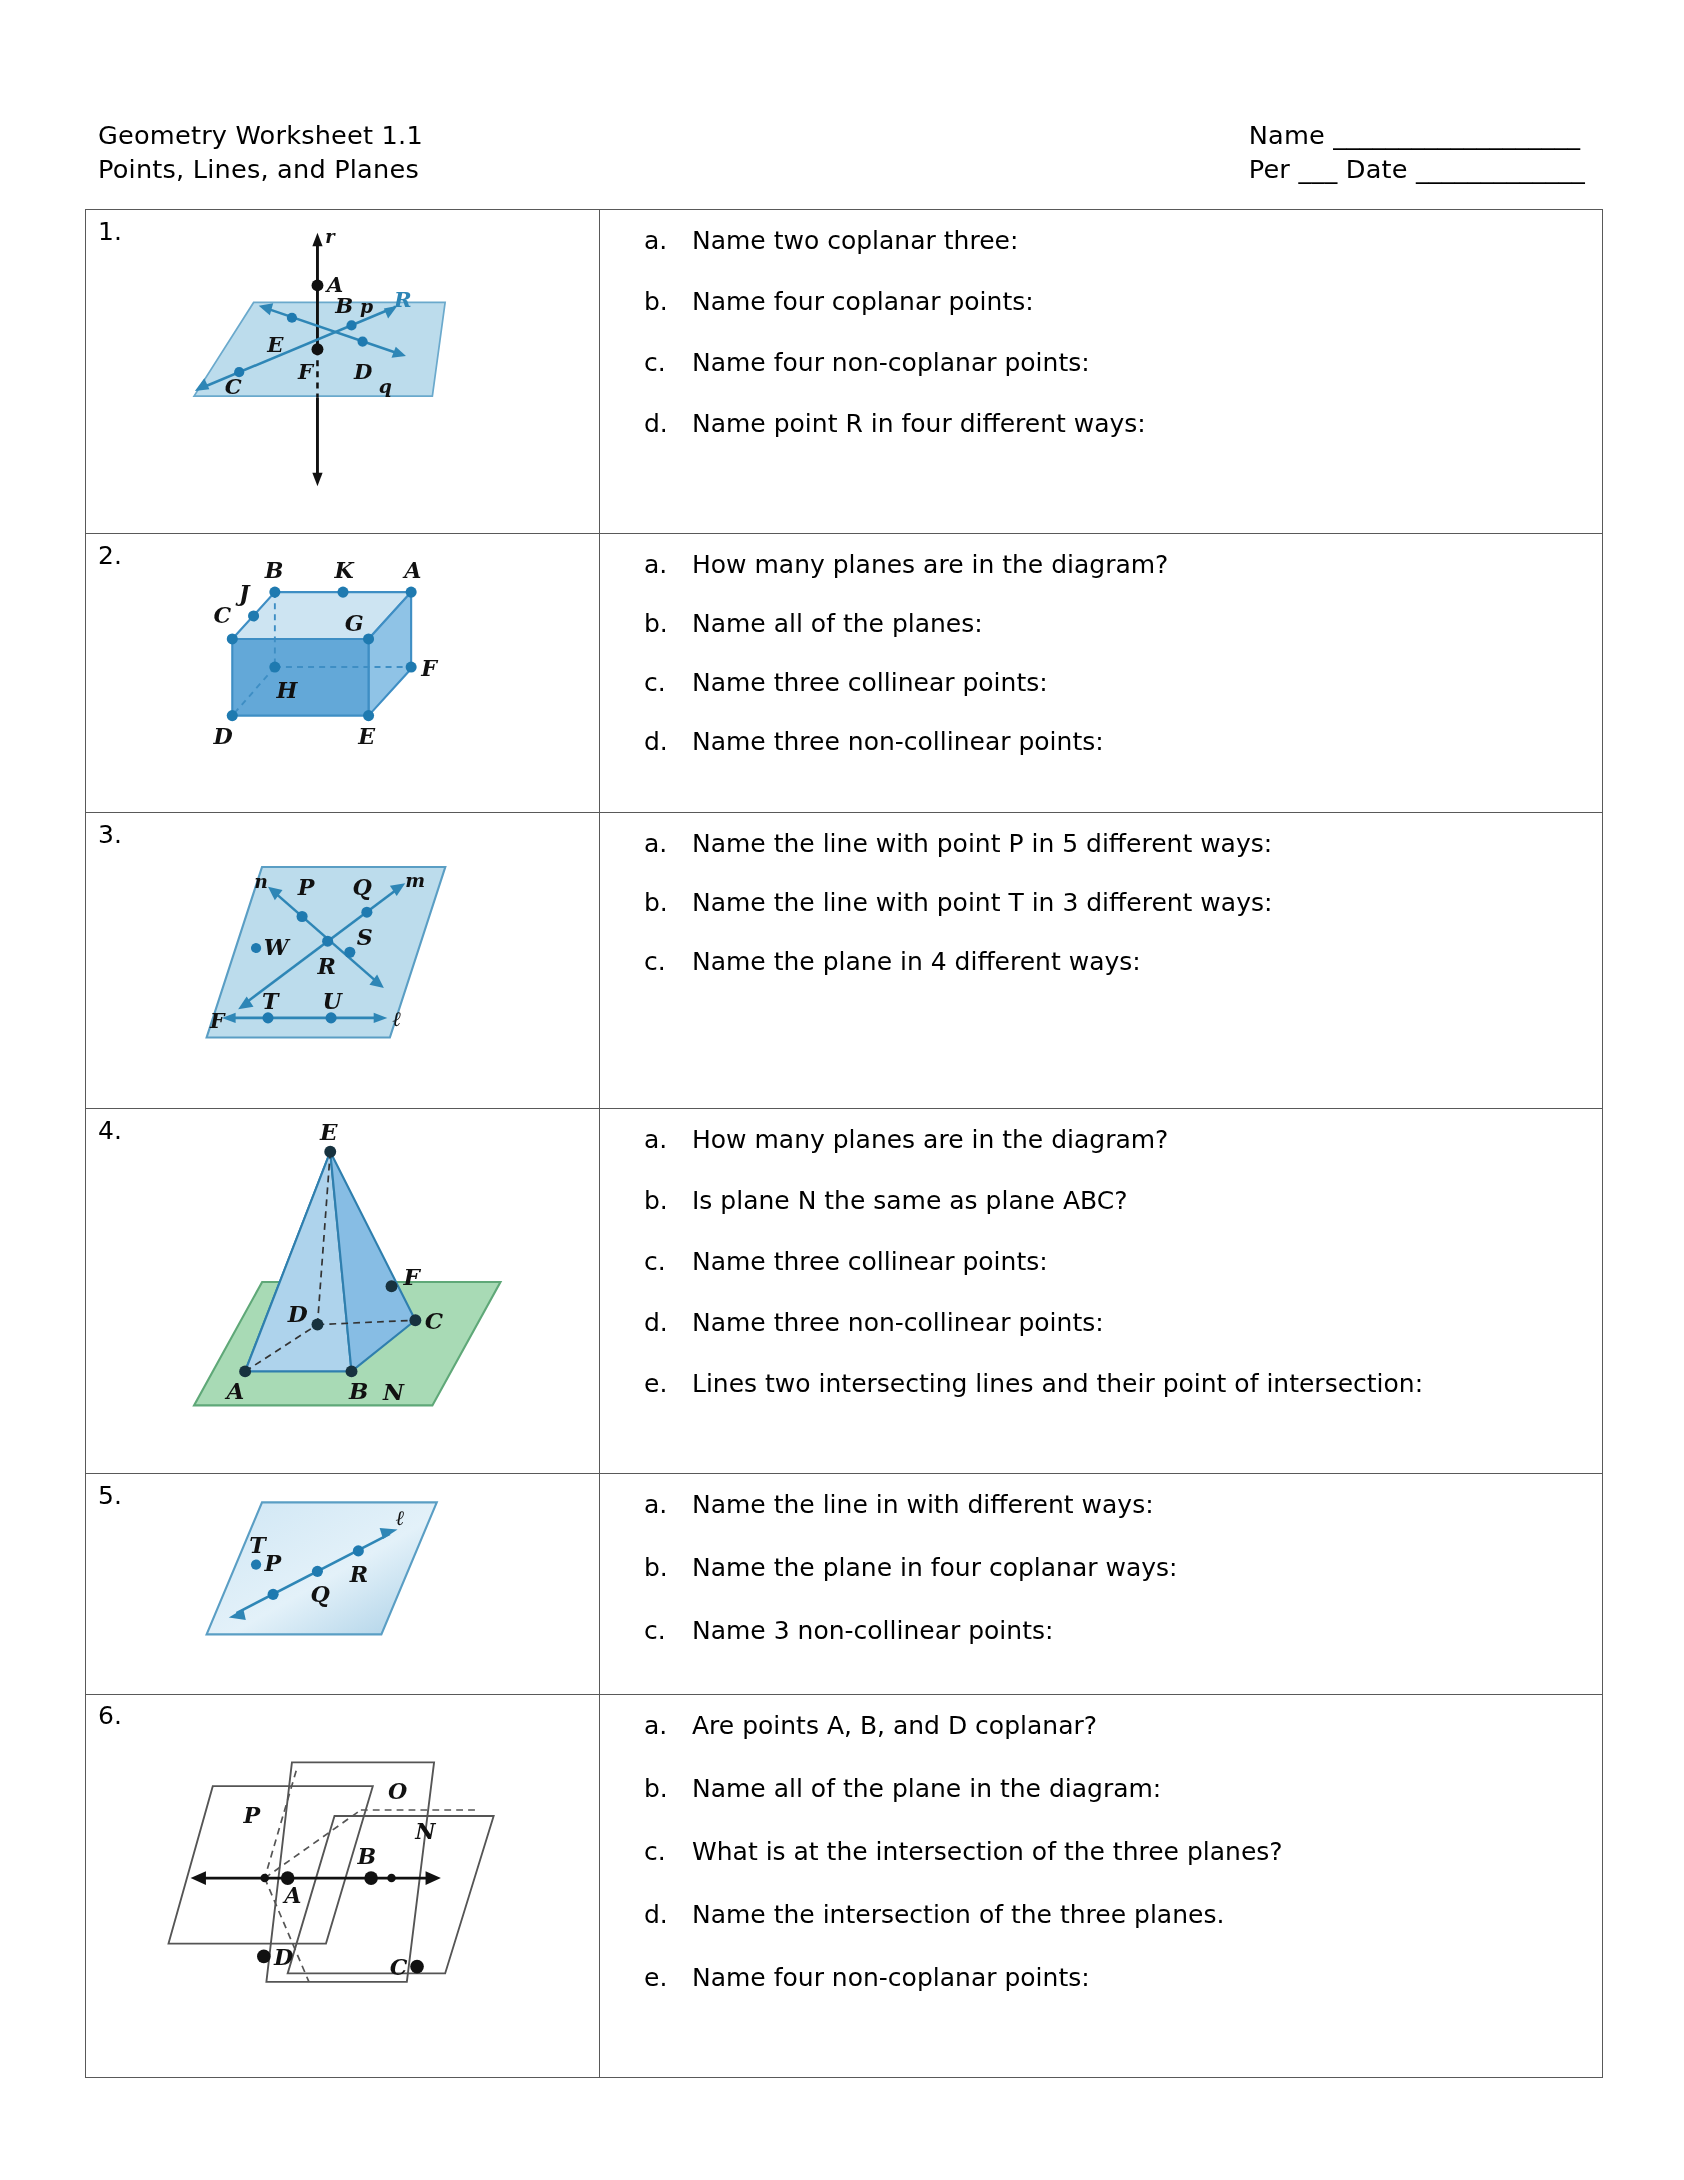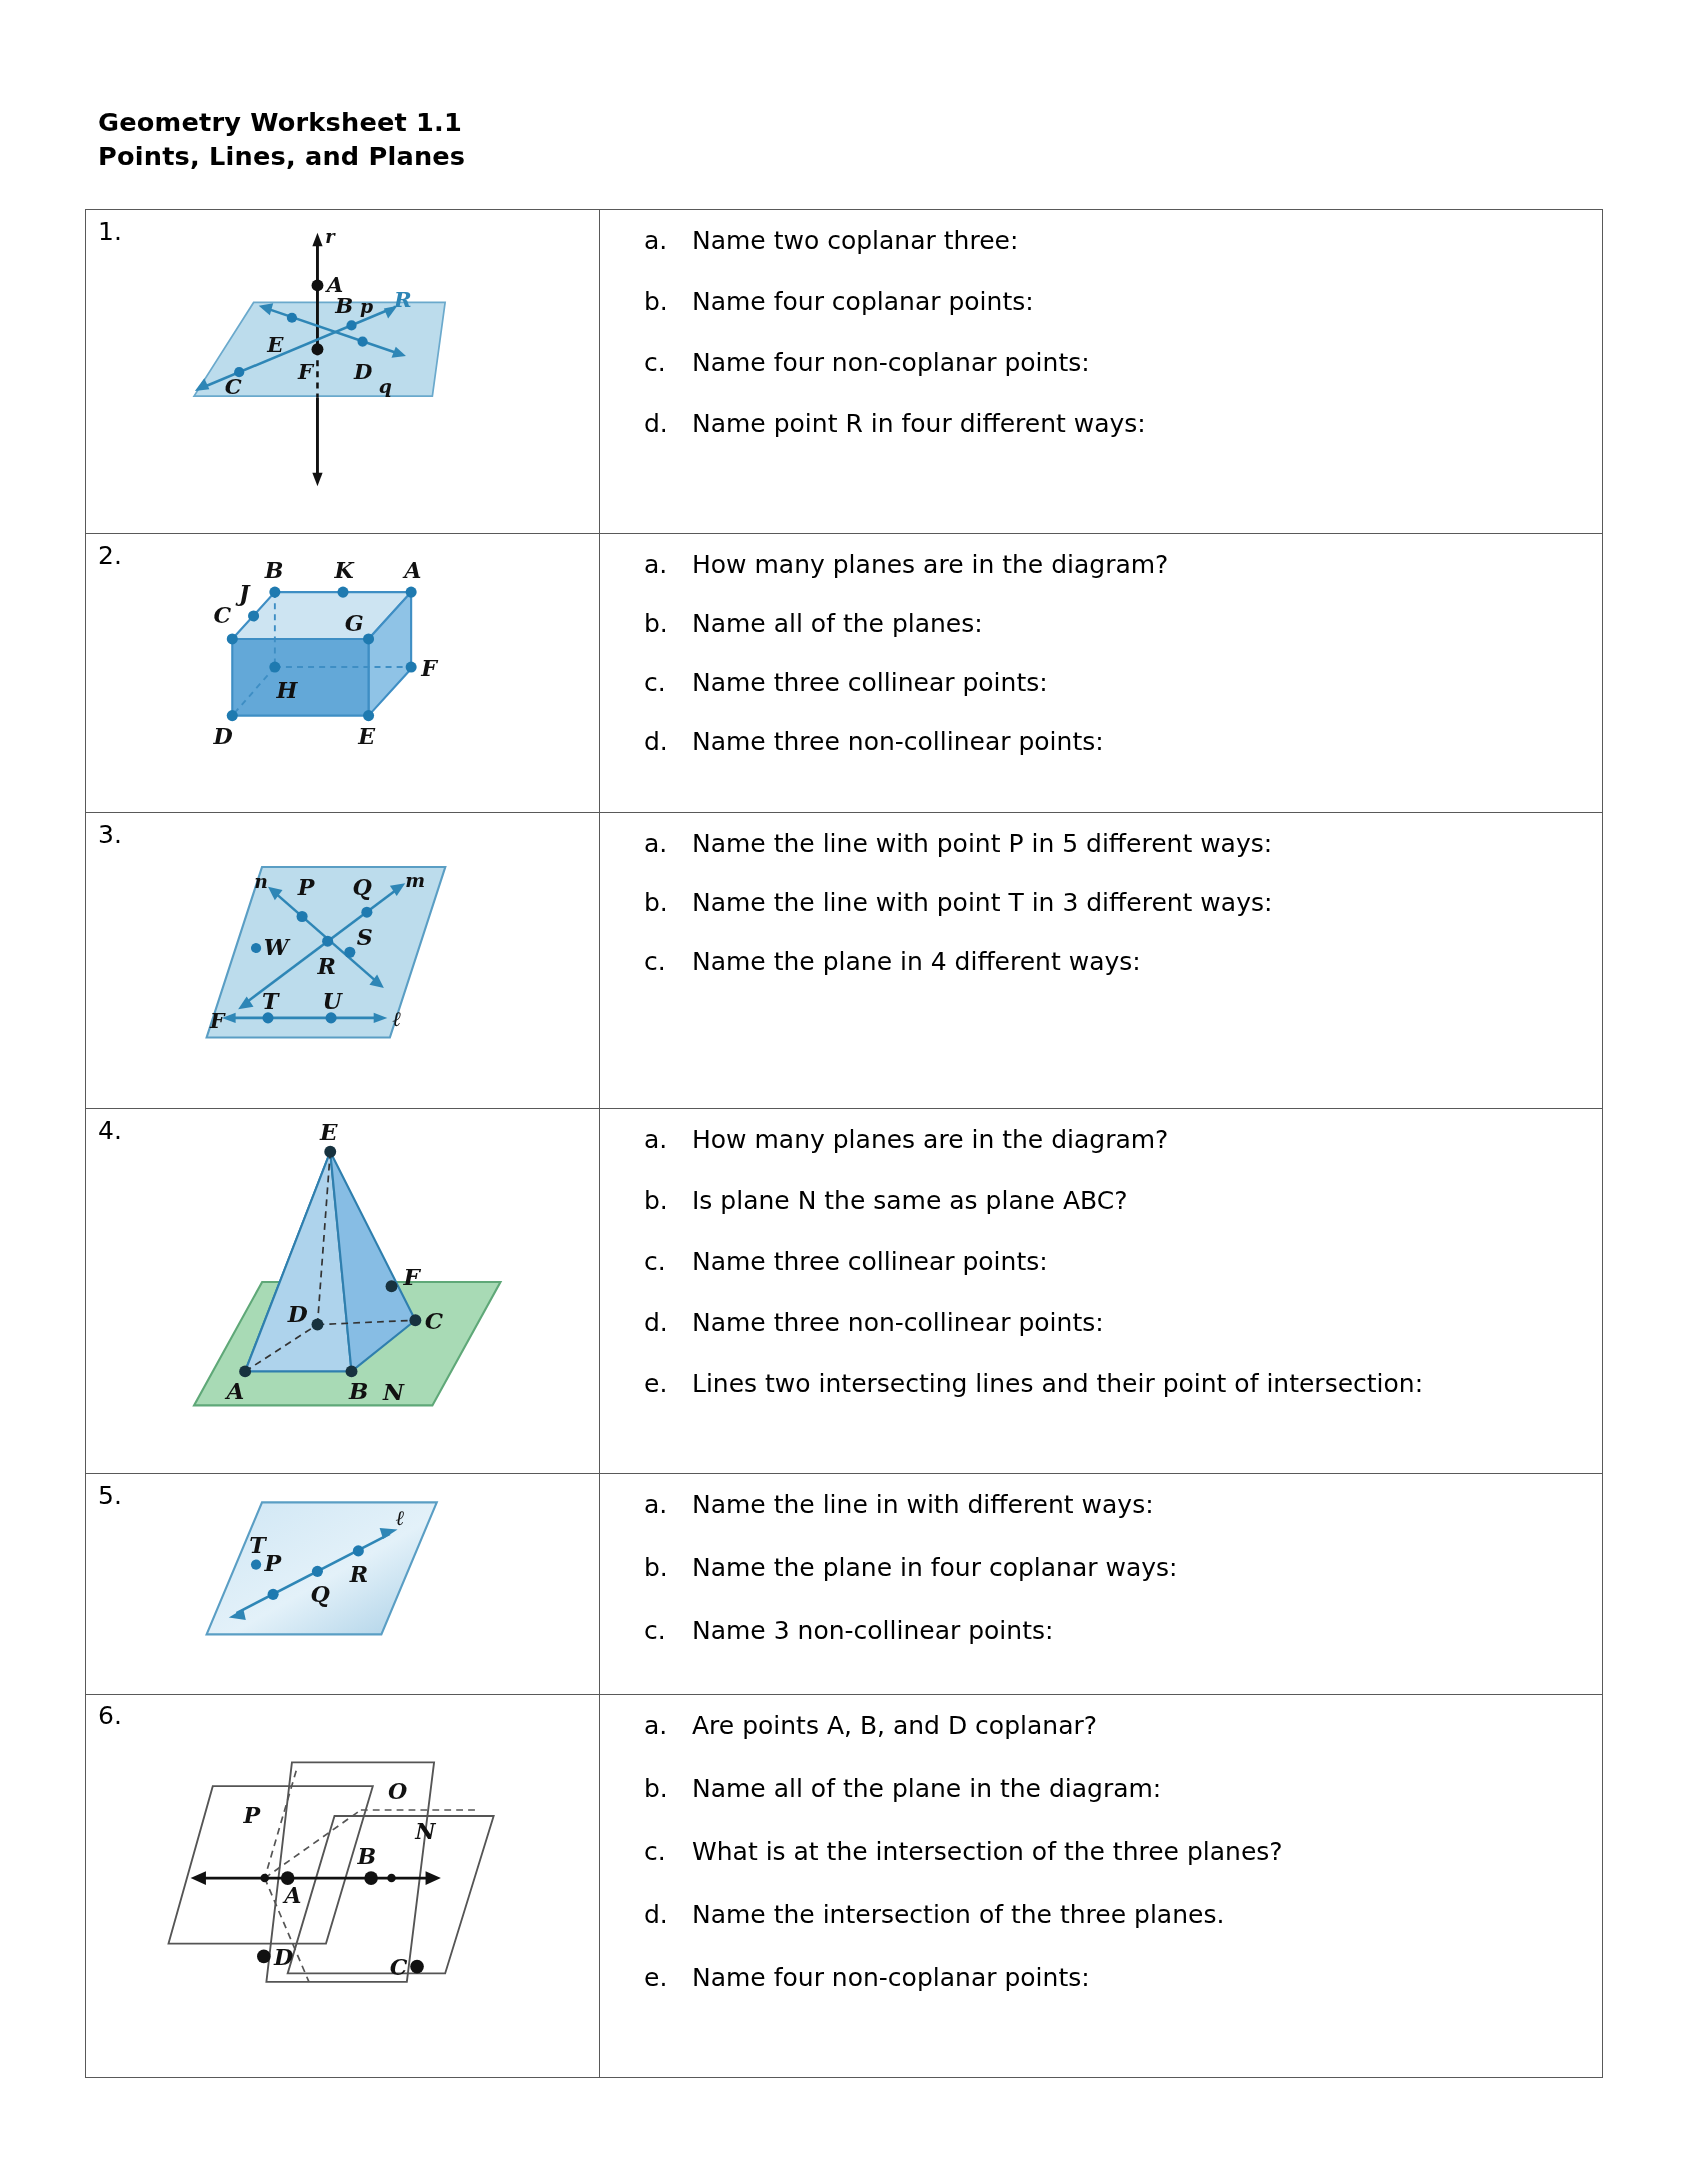--- a/index.html
+++ b/index.html
@@ -16,22 +16,21 @@
 
   
   .header {
     position: absolute;
     left: 0; right: 15px;
     top: 92px;
     height: 94px;
     padding: 0 85px 0 98px;
     display: flex;
     justify-content: space-between;
-    align-items: center;
-    font-weight: bold;
+    align-items: flex-end;
   }
   .hdr-left { font-size: 25.6px; line-height: 1.33; letter-spacing: 0.2px; }
   .hdr-right { font-size: 25.6px; line-height: 1.33; letter-spacing: 0.2px; text-align: left; }
   .hdr-line { white-space: pre; }
 
   
   .sheet {
     position: absolute;
     left: 85px;
     top: 209px;
@@ -95,20 +94,24 @@
 
   svg text { font-family: "DejaVu Serif", serif; font-style: italic; font-weight: bold; }
 </style>
 </head>
 <body>
 
 <div class="header">
   <div class="hdr-left">
     <div class="hdr-line">Geometry Worksheet 1.1</div>
     <div class="hdr-line">Points, Lines, and Planes</div>
+  </div>
+  <div class="hdr-right">
+    <div class="hdr-line">Name ___________________</div>
+    <div class="hdr-line">Per ___ Date _____________</div>
   </div>
 </div>
 
 <div class="sheet">
 
   <div class="row r1">
     <div class="cell-fig">
       <div class="qnum">1.</div>
       <div class="figwrap">
         <svg width="400" height="290" viewBox="0 0 470 340">

